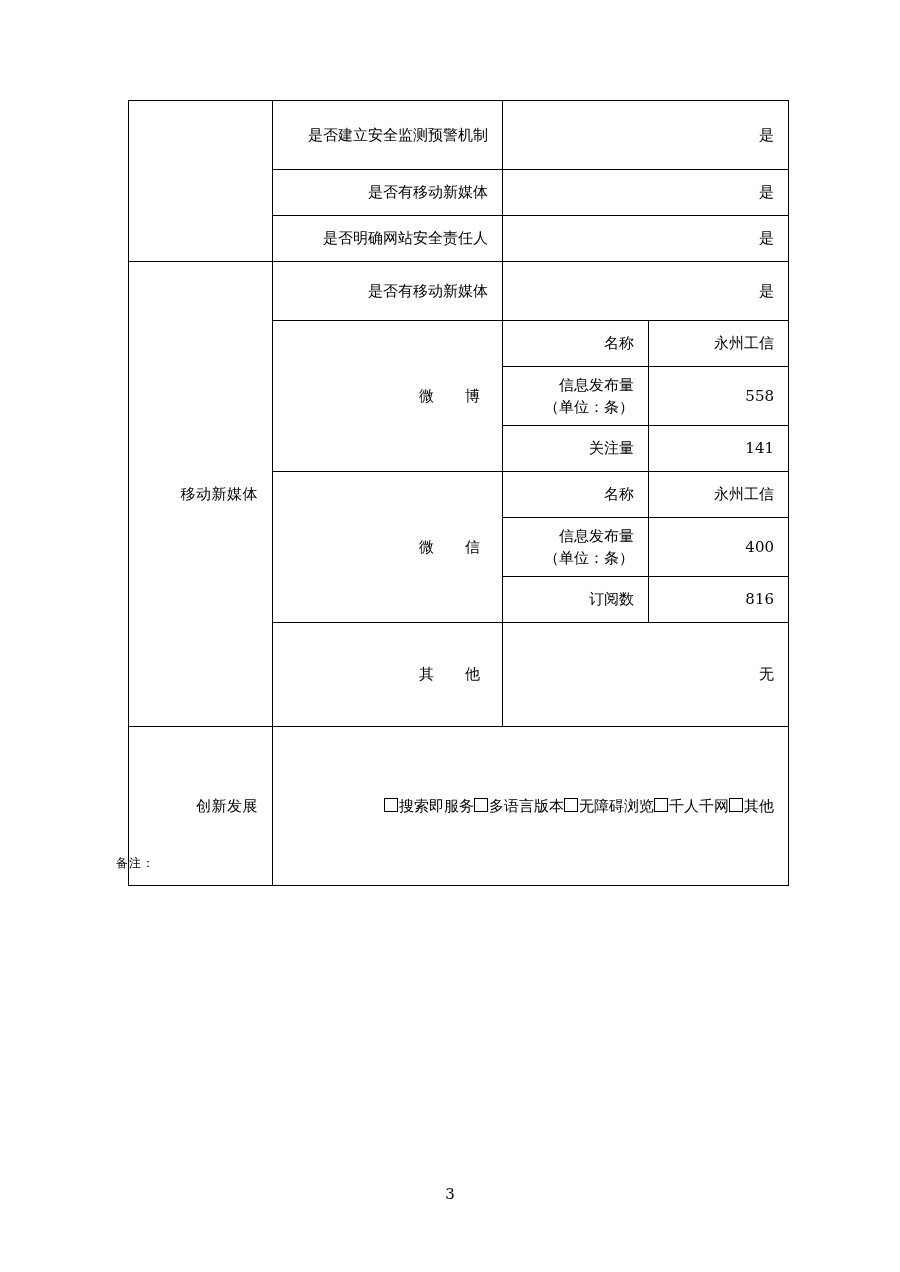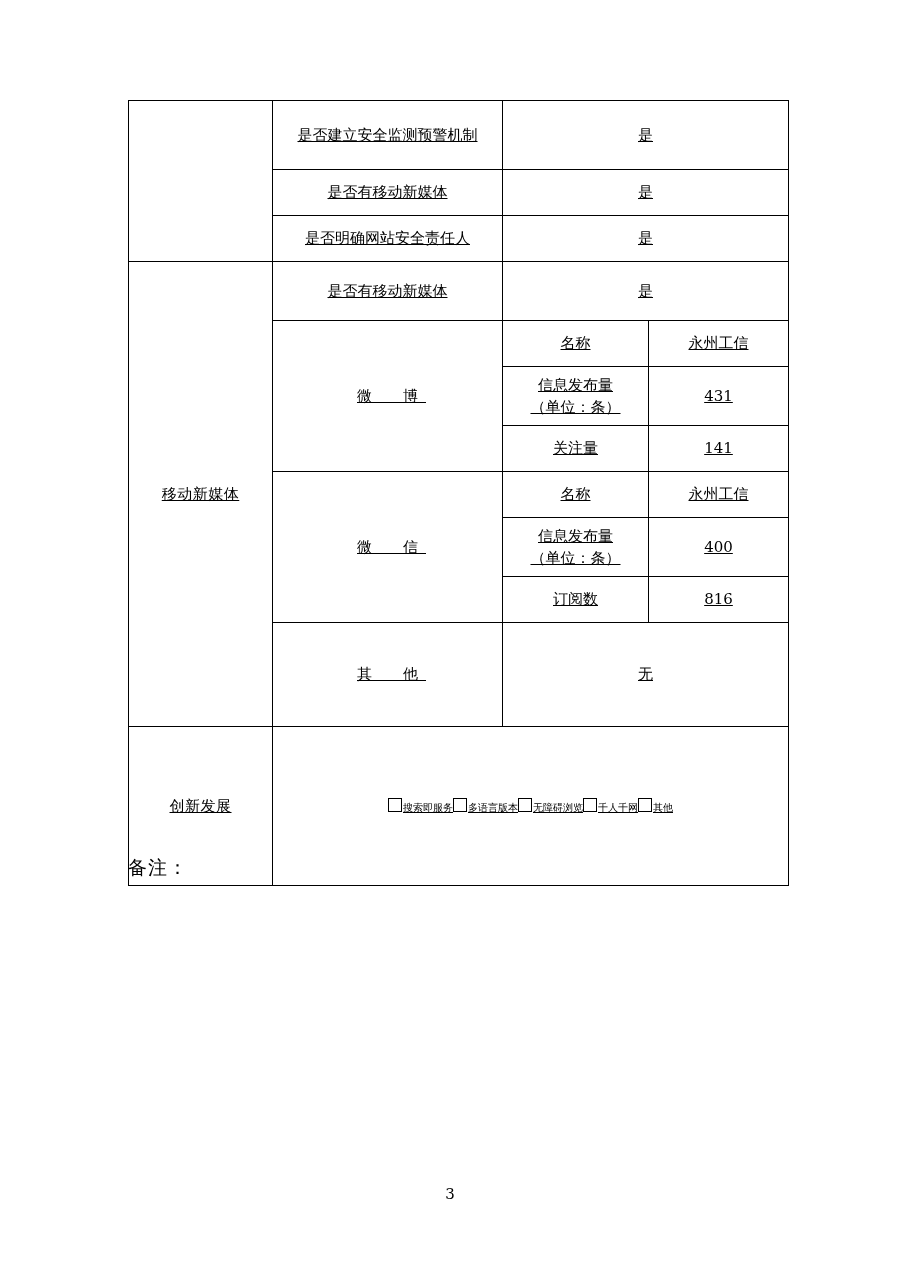--- a/index.html
+++ b/index.html
@@ -26,61 +26,60 @@
     top: 100px;
     width: 660px;
     border-collapse: collapse;
     table-layout: fixed;
   }
   .doc-table td {
     border: 1px solid #000000;
     padding: 4px 14px;
     font-size: 15px;
     line-height: 1.5;
-    text-align: center;
+    text-align: right;
     vertical-align: middle;
     font-family: "DejaVu Serif", "Liberation Serif", serif;
-    text-decoration: underline;
   }
   .c-label {
     letter-spacing: 0.5px;
   }
   .spaced {
     letter-spacing: 8px;
     text-indent: 8px;
   }
   .tall-1 { height: 60px; }
   .row-h { height: 37px; }
   .row-h2 { height: 50px; margin-left: 19px; }
   .big-cell { height: 95px; }
   .innov-cell { height: 150px; }
   .two-line {
     line-height: 1.35;
   }
   .checkline {
-    font-size: 10px;
+    font-size: 15px;
     white-space: nowrap;
     font-family: "DejaVu Serif", "Liberation Serif", serif;
   }
   .cbox {
     display: inline-block;
     width: 12px;
     height: 12px;
     border: 1.4px solid #000;
     margin-right: 1px;
     vertical-align: -1px;
   }
   .opt {
     margin-right: 0px;
   }
   .remark {
     position: absolute;
-    left: 128px;
+    left: 116px;
     top: 855px;
-    font-size: 19px;
+    font-size: 12px;
     font-family: "DejaVu Serif", "Liberation Serif", serif;
     letter-spacing: 1px;
     text-align: right;
   }
   .page-number {
     position: absolute;
     left: 0;
     right: 0;
     top: 1185px;
     text-align: center;
@@ -125,21 +124,21 @@
       <tr>
         <td rowspan="3" class="spaced">微　博</td>
         <td class="row-h">名称</td>
         <td class="row-h">永州工信</td>
       </tr>
       <tr>
         <td class="row-h2 two-line">
           <div>信息发布量</div>
           <div>（单位：条）</div>
         </td>
-        <td class="row-h2">431</td>
+        <td class="row-h2">558</td>
       </tr>
       <tr>
         <td class="row-h">关注量</td>
         <td class="row-h">141</td>
       </tr>
 
       <tr>
         <td rowspan="3" class="spaced">微　信</td>
         <td class="row-h">名称</td>
         <td class="row-h">永州工信</td>

